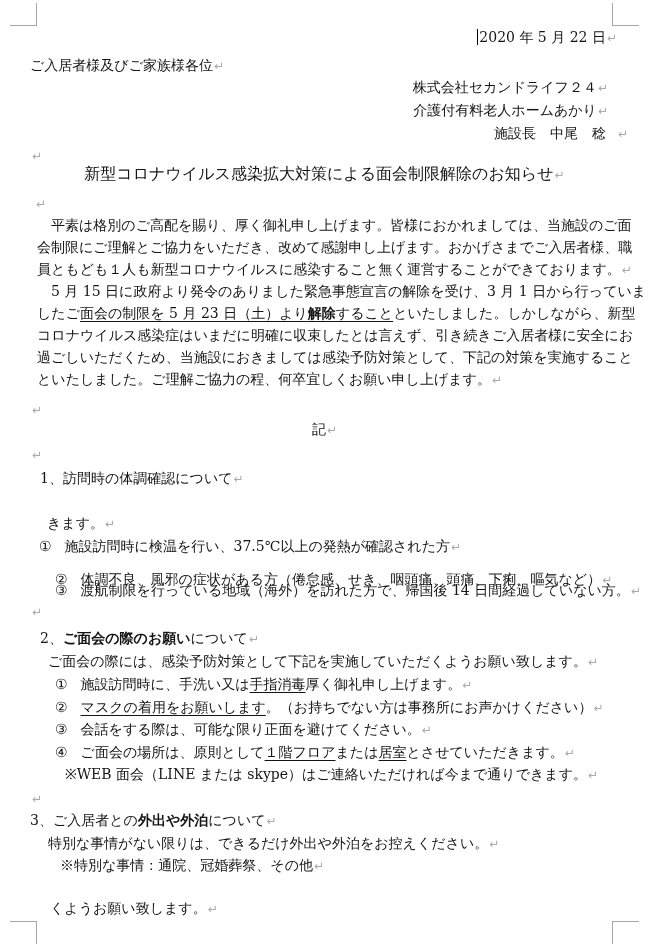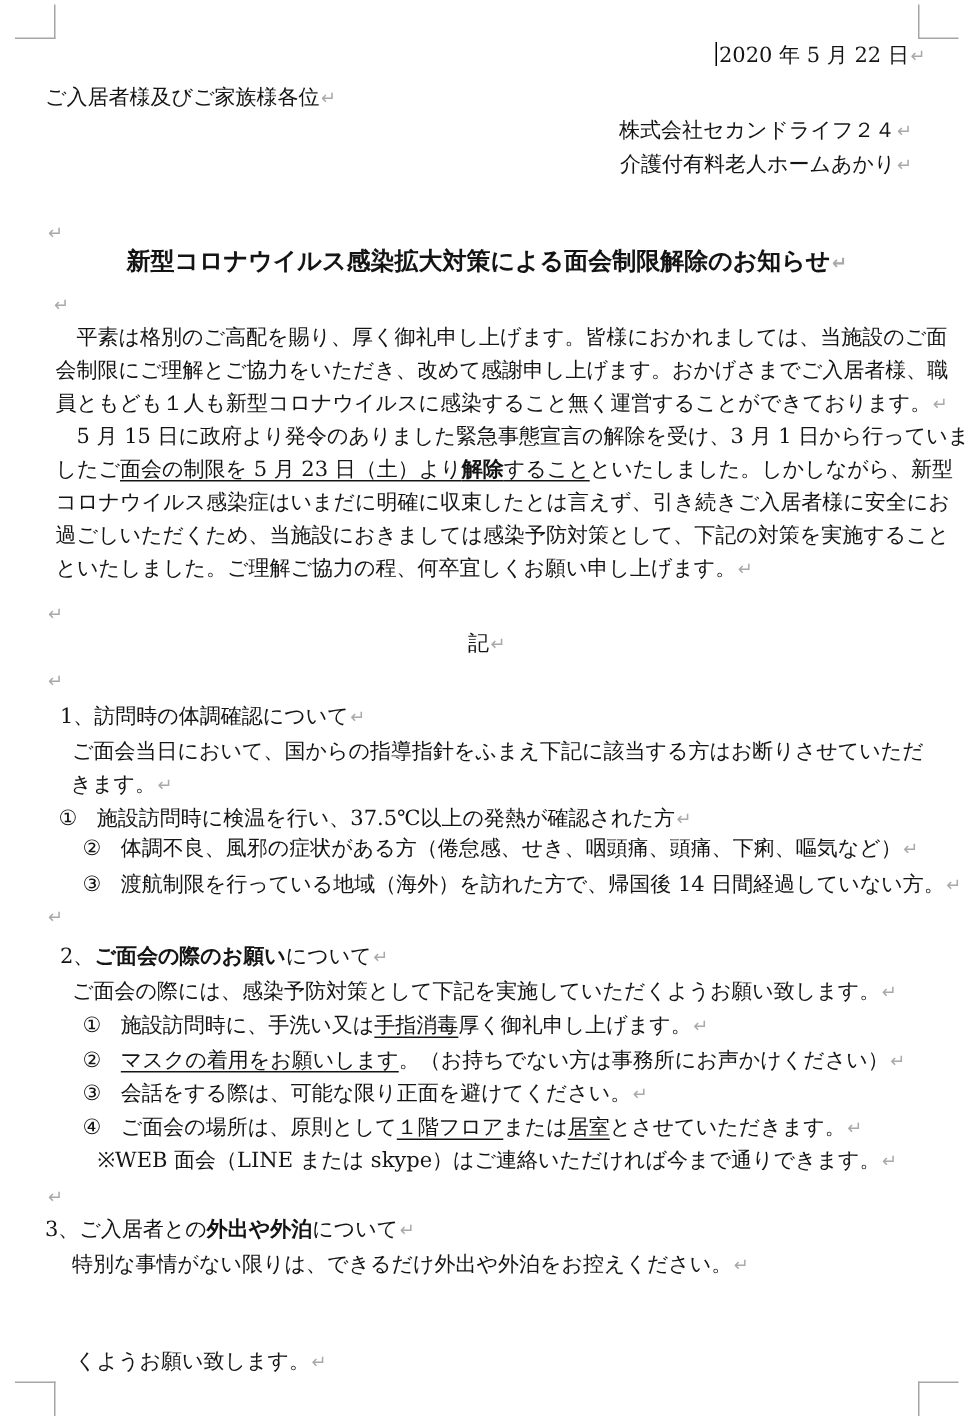--- a/index.html
+++ b/index.html
@@ -26,21 +26,21 @@
     padding-left:1px;
   }
   .caret{
     display:inline-block;width:1px;height:16px;
     background:#000;vertical-align:-3px;margin-right:1px;
   }
   .inum{display:inline-block;margin-right:13px;}
   .gap{display:inline-block;width:11px;}
   .title-line{
     left:37px;width:575px;text-align:center;
-    font-size:16px;font-weight:bold;height:24px;line-height:24px;
+    font-size:16px;font-weight:normal;height:24px;line-height:24px;
   }
   .center-line{left:37px;width:575px;text-align:center;}
   .crop{position:absolute;width:26px;height:22px;}
   .crop.tl{left:10px;top:3px;border-right:1px solid #a6a6a6;border-bottom:1px solid #a6a6a6;}
   .crop.tr{left:612px;top:3px;border-left:1px solid #a6a6a6;border-bottom:1px solid #a6a6a6;}
   .crop.bl{left:10px;top:921px;border-right:1px solid #a6a6a6;border-top:1px solid #a6a6a6;}
   .crop.br{left:612px;top:921px;border-left:1px solid #a6a6a6;border-top:1px solid #a6a6a6;}
 </style>
 </head>
 <body>
@@ -56,20 +56,23 @@
     <span class="caret"></span><span>2020 年 5 月 22 日</span><span class="mark">↵</span>
   </div>
   <div class="line" style="top:54px;left:30px;">
     <span>ご入居者様及びご家族様各位</span><span class="mark">↵</span>
   </div>
   <div class="line" style="top:76px;right:40px;text-align:right;">
     <span>株式会社セカンドライフ２４</span><span class="mark">↵</span>
   </div>
   <div class="line" style="top:99px;right:40px;">
     <span>介護付有料老人ホームあかり</span><span class="mark">↵</span>
+  </div>
+  <div class="line" style="top:122px;right:20px;">
+    <span>施設長　中尾　稔</span><span class="gap"></span><span class="mark">↵</span>
   </div>
   <div class="line" style="top:144px;left:31px;">
     <span class="mark">↵</span>
   </div>
 
   <div class="line title-line" style="top:162px;">
     <span>新型コロナウイルス感染拡大対策による面会制限解除のお知らせ</span><span class="mark">↵</span>
   </div>
   <div class="line" style="top:192px;left:35px;">
     <span class="mark">↵</span>
@@ -107,30 +110,27 @@
   <div class="line center-line" style="top:418px;">
     <span>記</span><span class="mark">↵</span>
   </div>
   <div class="line" style="top:443px;left:31px;">
     <span class="mark">↵</span>
   </div>
 
   <div class="line" style="top:467px;left:40px;">
     <span>1、訪問時の体調確認について</span><span class="mark">↵</span>
   </div>
-  <div class="line" style="top:490px;left:48px;">
-    <span>ご面会当日において、国からの指導指針をふまえ下記に該当する方はお断りさせていただ</span>
-  </div>
   <div class="line" style="top:512px;left:47px;text-align:center;">
     <span>きます。</span><span class="mark">↵</span>
   </div>
   <div class="line" style="top:535px;left:39px;">
     <span class="inum">①</span><span>施設訪問時に検温を行い、37.5℃以上の発熱が確認された方</span><span class="mark">↵</span>
   </div>
-  <div class="line" style="top:555px;left:55px;">
+  <div class="line" style="top:568px;left:55px;">
     <span class="inum">②</span><span>体調不良、風邪の症状がある方（倦怠感、せき、咽頭痛、頭痛、下痢、嘔気など）</span><span class="mark">↵</span>
   </div>
   <div class="line" style="top:579px;left:55px;">
     <span class="inum">③</span><span>渡航制限を行っている地域（海外）を訪れた方で、帰国後 14 日間経過していない方。</span><span class="mark">↵</span>
   </div>
   <div class="line" style="top:600px;left:31px;">
     <span class="mark">↵</span>
   </div>
 
   <div class="line" style="top:627px;left:40px;">
@@ -157,17 +157,20 @@
   <div class="line" style="top:787px;left:31px;">
     <span class="mark">↵</span>
   </div>
 
   <div class="line" style="top:809px;left:30px;">
     <span>3、ご入居者との</span><span class="b">外出や外泊</span><span>について</span><span class="mark">↵</span>
   </div>
   <div class="line" style="top:832px;left:48px;">
     <span>特別な事情がない限りは、できるだけ外出や外泊をお控えください。</span><span class="mark">↵</span>
   </div>
+  <div class="line" style="top:854px;left:60px;">
+    <span>※特別な事情：通院、冠婚葬祭、その他</span><span class="mark">↵</span>
+  </div>
   <div class="line" style="top:897px;left:50px;">
     <span>くようお願い致します。</span><span class="mark">↵</span>
   </div>
 
 </div>
 
 </body></html>

